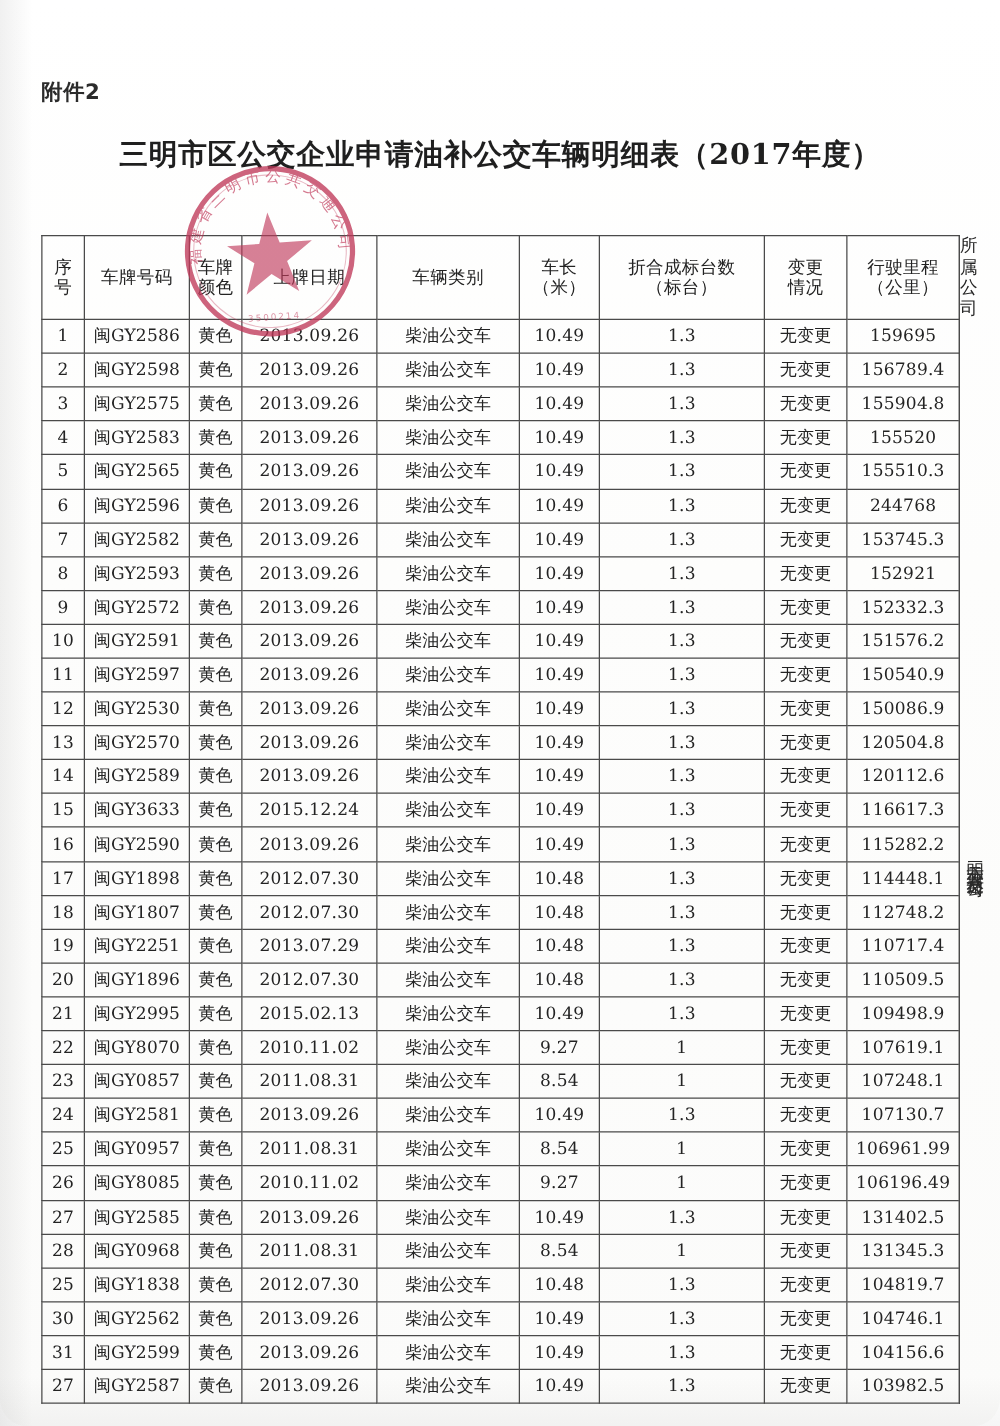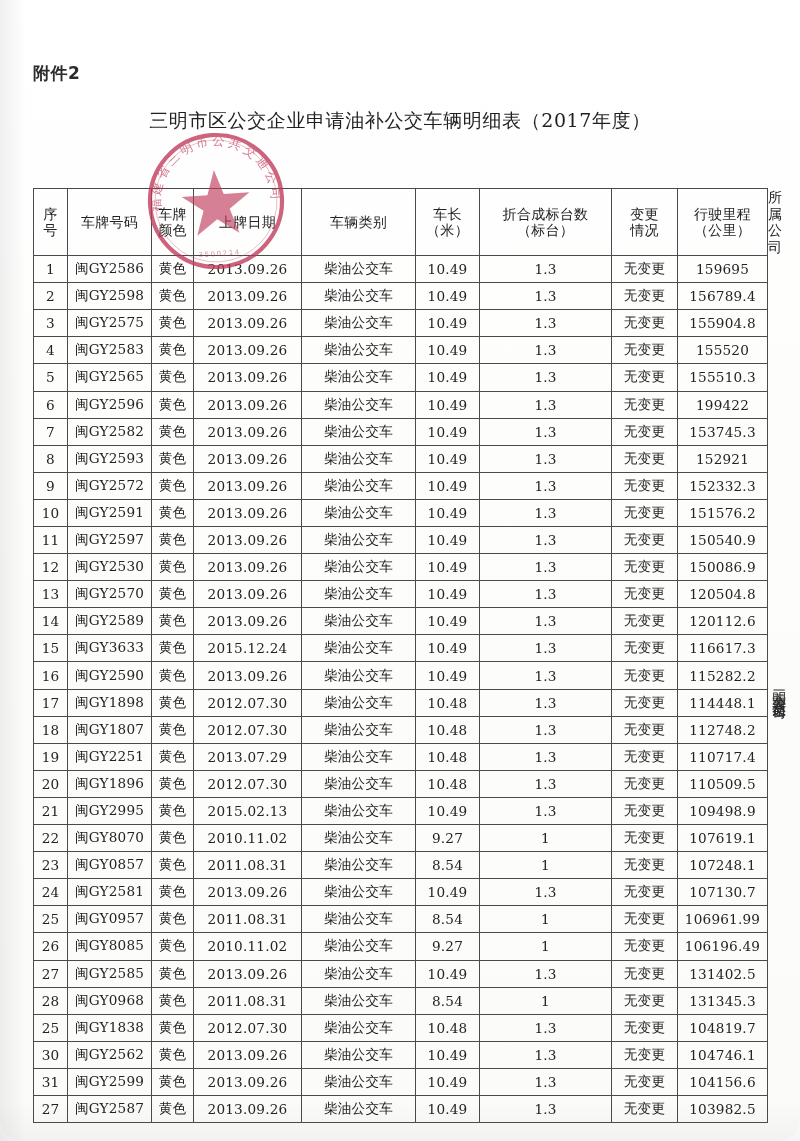--- a/index.html
+++ b/index.html
@@ -51,22 +51,22 @@
     letter-spacing: 0.5px;
   }
 
   .doc-title {
     position: absolute;
     left: 0;
     top: 108px;
     width: 800px;
     text-align: center;
     font-family: "DejaVu Serif", "Liberation Serif", serif;
-    font-size: 19px;
-    font-weight: normal;
+    font-size: 23px;
+    font-weight: bold;
     color: #1f1f1f;
     letter-spacing: 0.6px;
     white-space: nowrap;
   }
 
   .subtitle {
     position: absolute;
     left: 35px;
     top: 157px;
     font-family: "DejaVu Serif", "Liberation Serif", serif;
@@ -295,21 +295,21 @@
           </tr>
           <tr>
             <td class="c-idx">6</td>
             <td class="c-plate">闽GY2596</td>
             <td class="c-color">黄色</td>
             <td class="c-date">2013.09.26</td>
             <td class="c-type">柴油公交车</td>
             <td class="c-len">10.49</td>
             <td class="c-std">1.3</td>
             <td class="c-change">无变更</td>
-            <td class="c-km">199422</td>
+            <td class="c-km">244768</td>
           </tr>
           <tr>
             <td class="c-idx">7</td>
             <td class="c-plate">闽GY2582</td>
             <td class="c-color">黄色</td>
             <td class="c-date">2013.09.26</td>
             <td class="c-type">柴油公交车</td>
             <td class="c-len">10.49</td>
             <td class="c-std">1.3</td>
             <td class="c-change">无变更</td>

